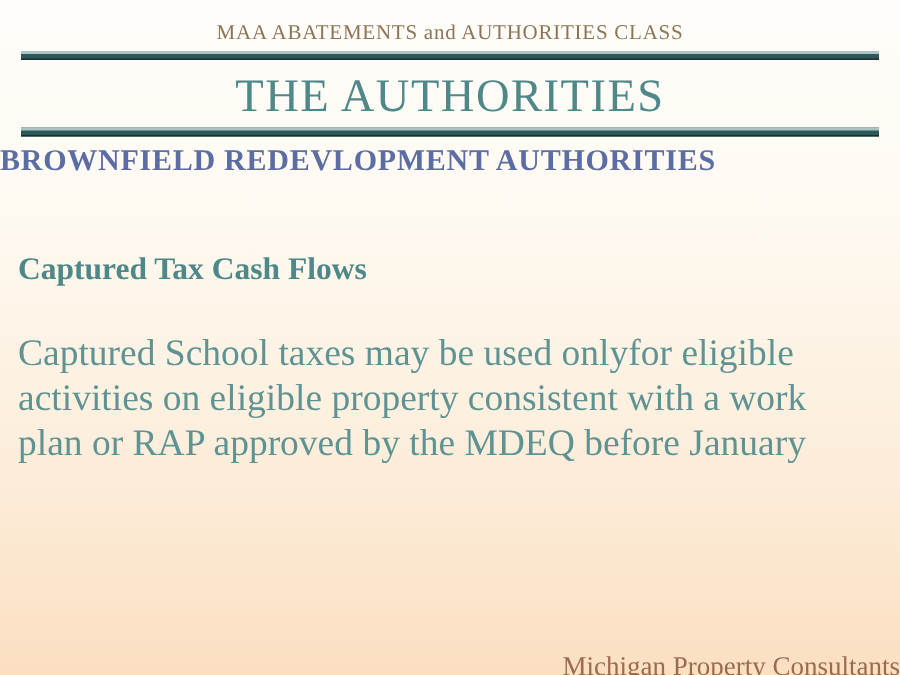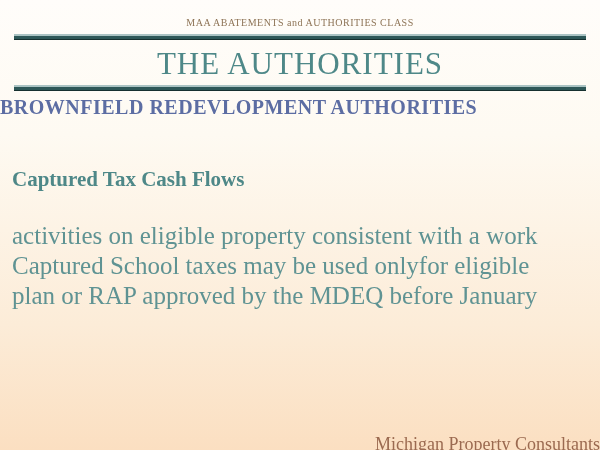--- a/index.html
+++ b/index.html
@@ -13,21 +13,21 @@
     overflow: hidden;
     background: linear-gradient(180deg, #fffdfa 0%, #fefaf2 30%, #fcecd8 72%, #fbdfc1 100%);
     font-family: "Liberation Serif", serif;
   }
   .header-label {
     position: absolute;
     top: 14px;
     left: 0;
     width: 100%;
     text-align: center;
-    font-size: 10px;
+    font-size: 14px;
     line-height: 17px;
     color: #8e7456;
     letter-spacing: 0.5px;
   }
   .rule {
     position: absolute;
     left: 14px;
     width: 572px;
     height: 3px;
     background: #2e5858;
@@ -103,20 +103,20 @@
 
   <div class="slide-title">THE AUTHORITIES</div>
 
   <div class="rule rule-mid"></div>
 
   <div class="slide-subtitle">BROWNFIELD REDEVLOPMENT AUTHORITIES</div>
 
   <div class="body-heading">Captured Tax Cash Flows</div>
 
   <div class="body-paragraph">
+    <div class="line">Captured School taxes may be used onlyfor eligible</div>
     <div class="line">activities on eligible property consistent with a work</div>
-    <div class="line">Captured School taxes may be used onlyfor eligible</div>
     <div class="line">plan or RAP approved by the MDEQ before January</div>
   </div>
 
   <div class="footer-label">Michigan Property Consultants</div>
 
 </div>
 
 </body></html>

